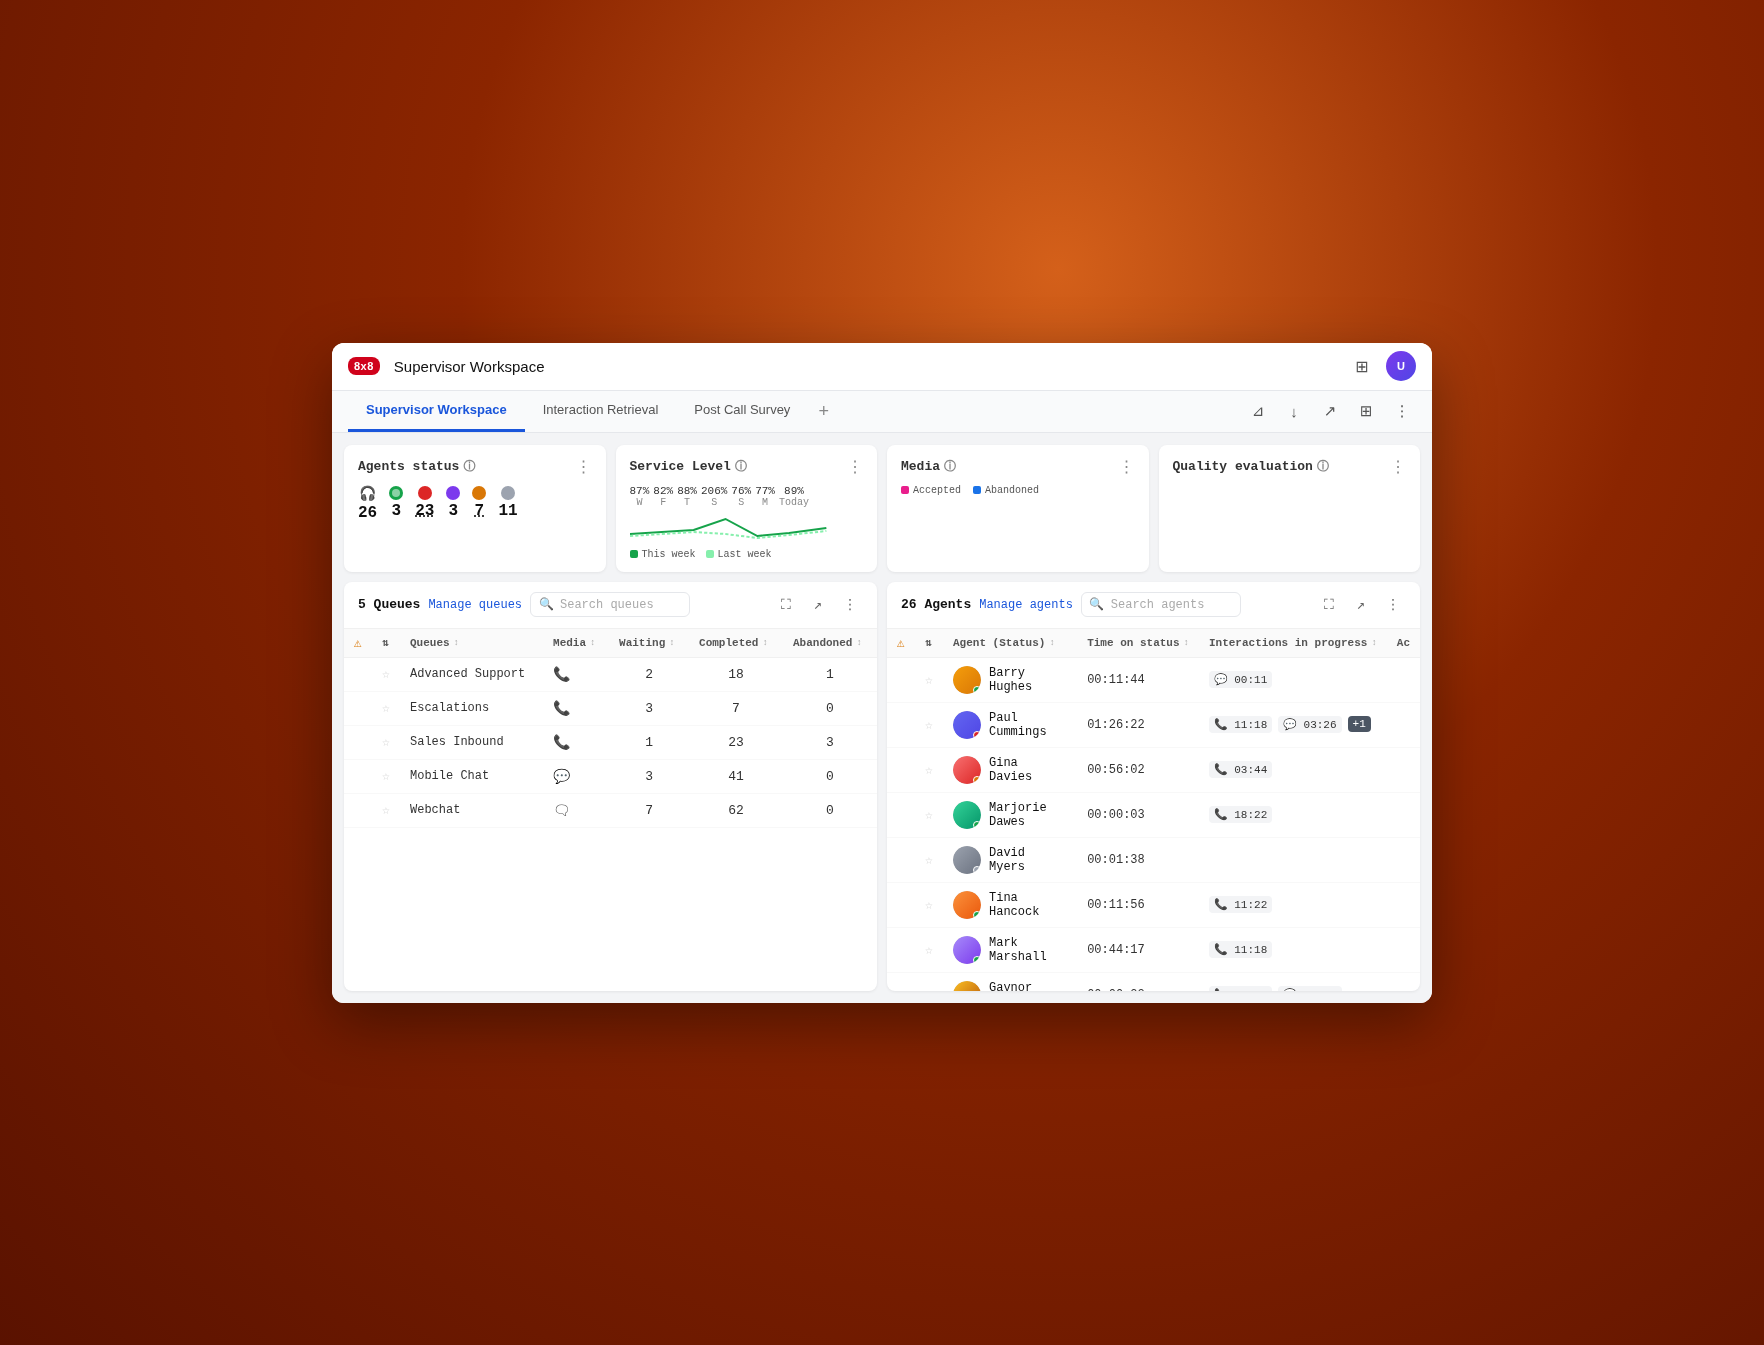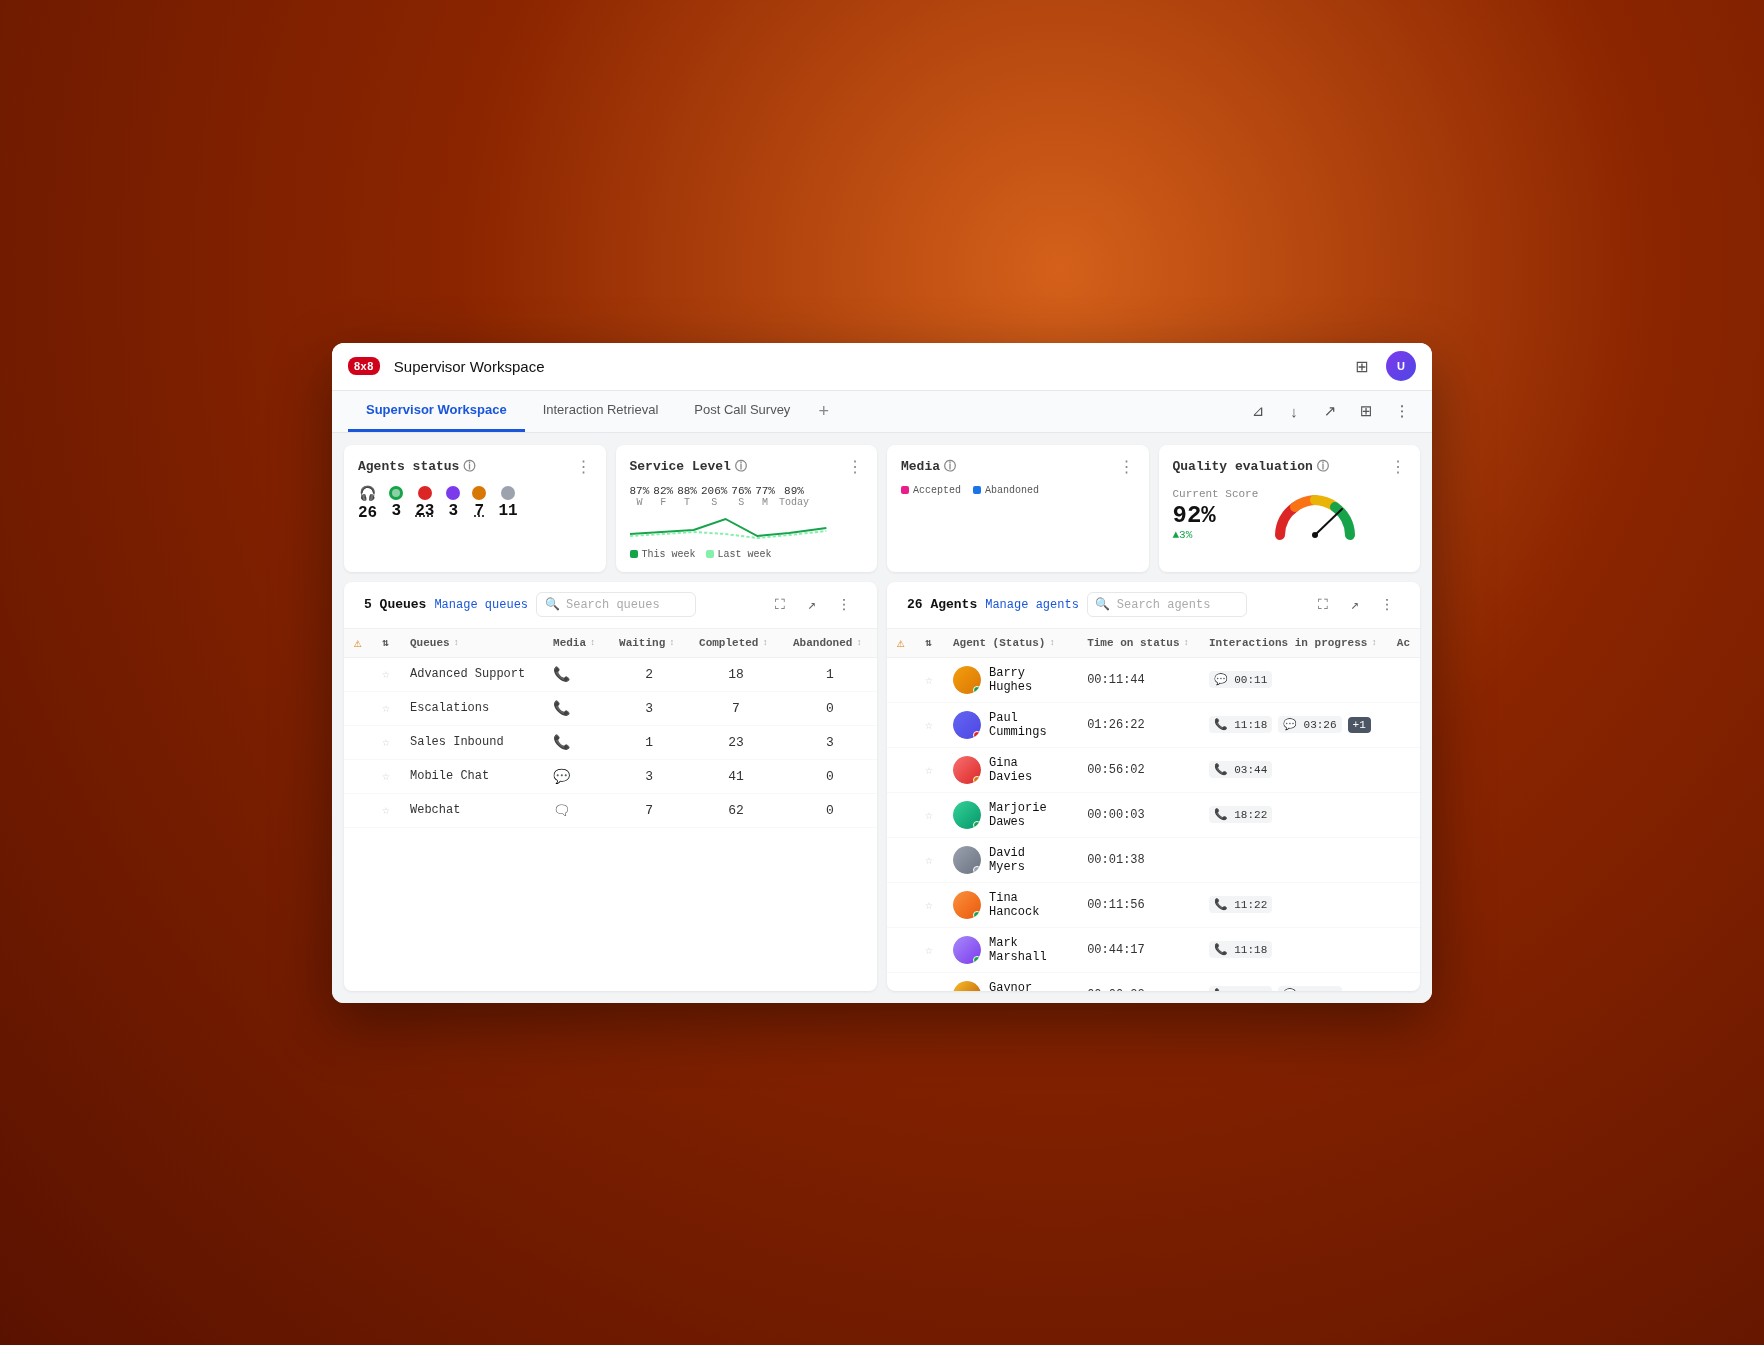--- a/index.html
+++ b/index.html
@@ -312,21 +312,21 @@
       background: #fff;
       border-radius: 8px;
       box-shadow: 0 1px 3px rgba(0,0,0,0.07);
       display: flex;
       flex-direction: column;
       overflow: hidden;
     }
     .bottom-panel-header {
       display: flex;
       align-items: center;
-      padding: 10px 20px;
+      padding: 10px 14px;
       border-bottom: 1px solid #f0f0f0;
       gap: 8px;
       flex-shrink: 0;
     }
     .panel-section-title {
       font-size: 13px;
       font-weight: 700;
       color: #111;
     }
     .manage-link {
@@ -430,21 +430,21 @@
       font-weight: 500;
       color: #111;
     }
     .time-cell {
       font-size: 12px;
       color: #333;
       font-variant-numeric: tabular-nums;
     }
     .interaction-cell {
       display: flex;
-      align-items: flex-end;
+      align-items: flex-start;
       gap: 6px;
     }
     .interaction-badge {
       display: flex;
       align-items: center;
       gap: 3px;
       background: #f3f4f6;
       border-radius: 4px;
       padding: 2px 5px;
       font-size: 11px;
@@ -652,42 +652,20 @@
       </div>
 
       <div class="panel">
         <div class="panel-header">
           <span class="panel-title">
             <span>Quality evaluation</span>
             <span class="info-icon">ⓘ</span>
           </span>
           <span class="panel-menu-icon">⋮</span>
         </div>
-        <div class="gauge-container">
-          <div class="score-display">
-            <span class="score-label">Current Score</span>
-            <span class="score-value">92%</span>
-            <span class="score-change">▲3%</span>
-          </div>
-
-          <div class="gauge-svg">
-            <svg width="90" height="55" viewBox="0 0 90 55">
-
-              <path d="M10,50 A35,35 0 0,1 80,50" fill="none" stroke="#f3f4f6" stroke-width="10" stroke-linecap="round"></path>
-
-              <path d="M10,50 A35,35 0 0,1 25,22" fill="none" stroke="#dc2626" stroke-width="10" stroke-linecap="round"></path>
-              <path d="M25,22 A35,35 0 0,1 45,15" fill="none" stroke="#f97316" stroke-width="10" stroke-linecap="round"></path>
-              <path d="M45,15 A35,35 0 0,1 65,22" fill="none" stroke="#eab308" stroke-width="10" stroke-linecap="round"></path>
-              <path d="M65,22 A35,35 0 0,1 80,50" fill="none" stroke="#16a34a" stroke-width="10" stroke-linecap="round"></path>
-
-              <line x1="45" y1="50" x2="72" y2="24" stroke="#111" stroke-width="2" stroke-linecap="round"></line>
-              <circle cx="45" cy="50" r="3" fill="#111"></circle>
-            </svg>
-          </div>
-        </div>
       </div>
 
     </div>
 
     <div class="bottom-panels">
 
       <div class="bottom-panel">
         <div class="bottom-panel-header">
           <span class="panel-section-title">5 Queues</span>
           <span class="manage-link">Manage queues</span>

